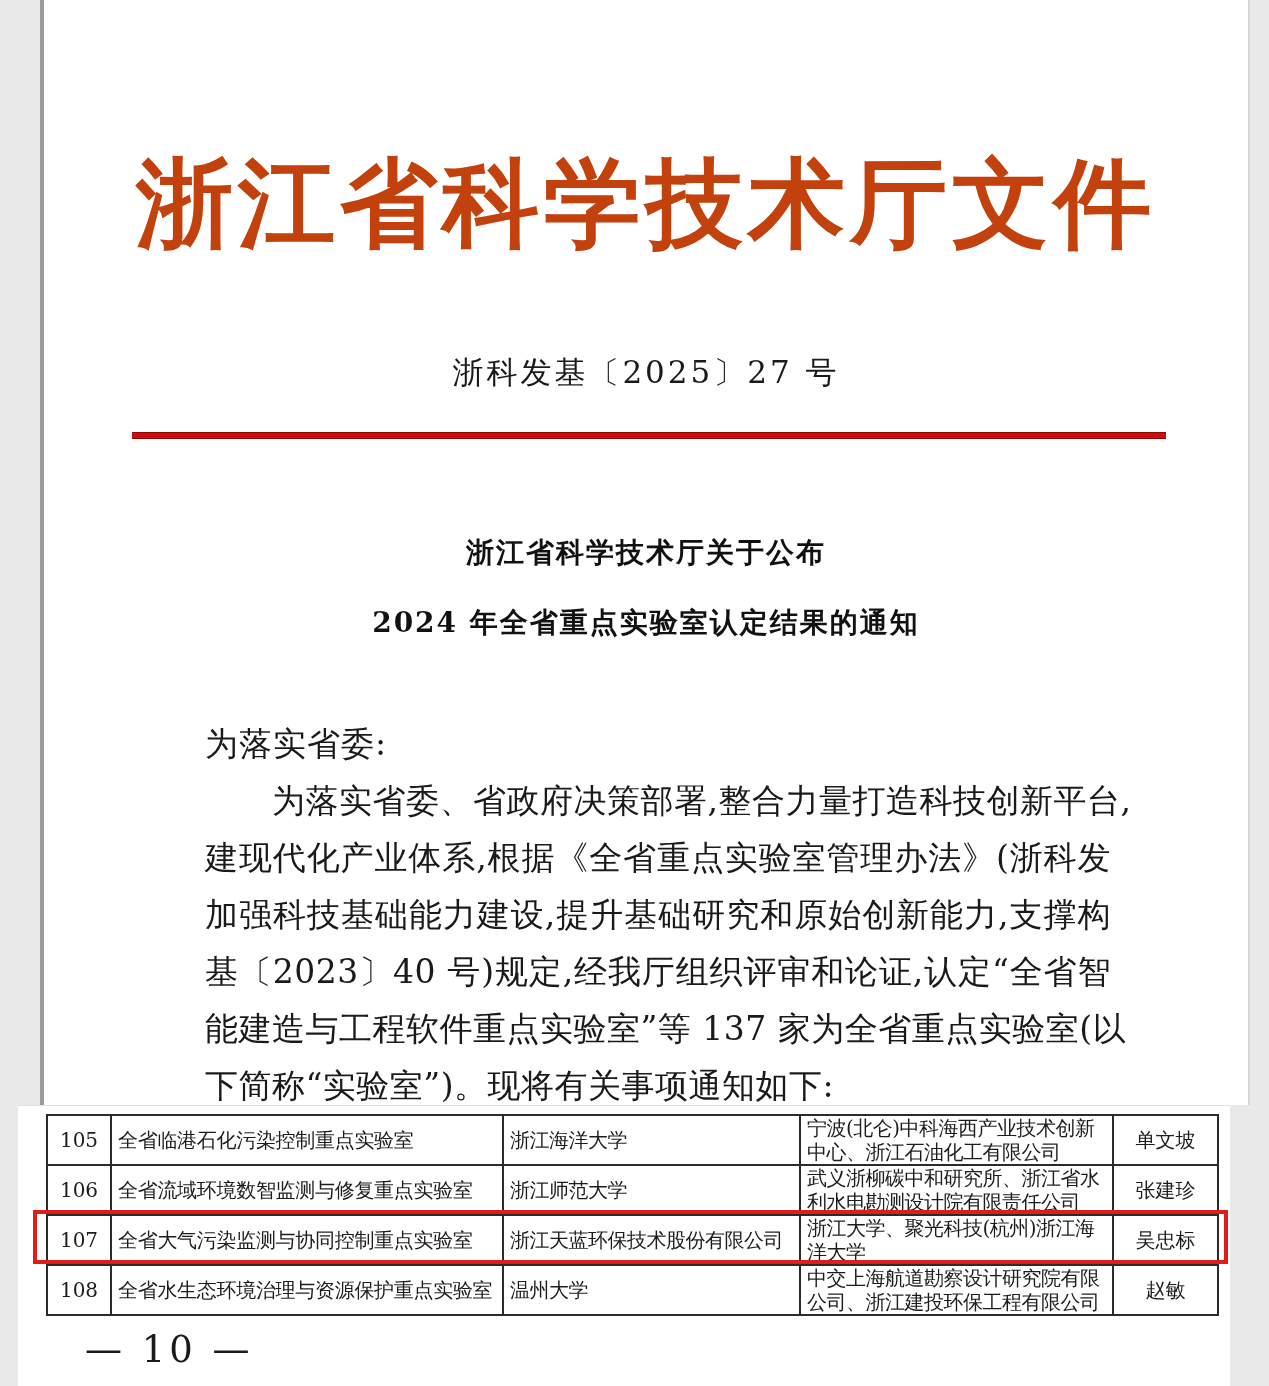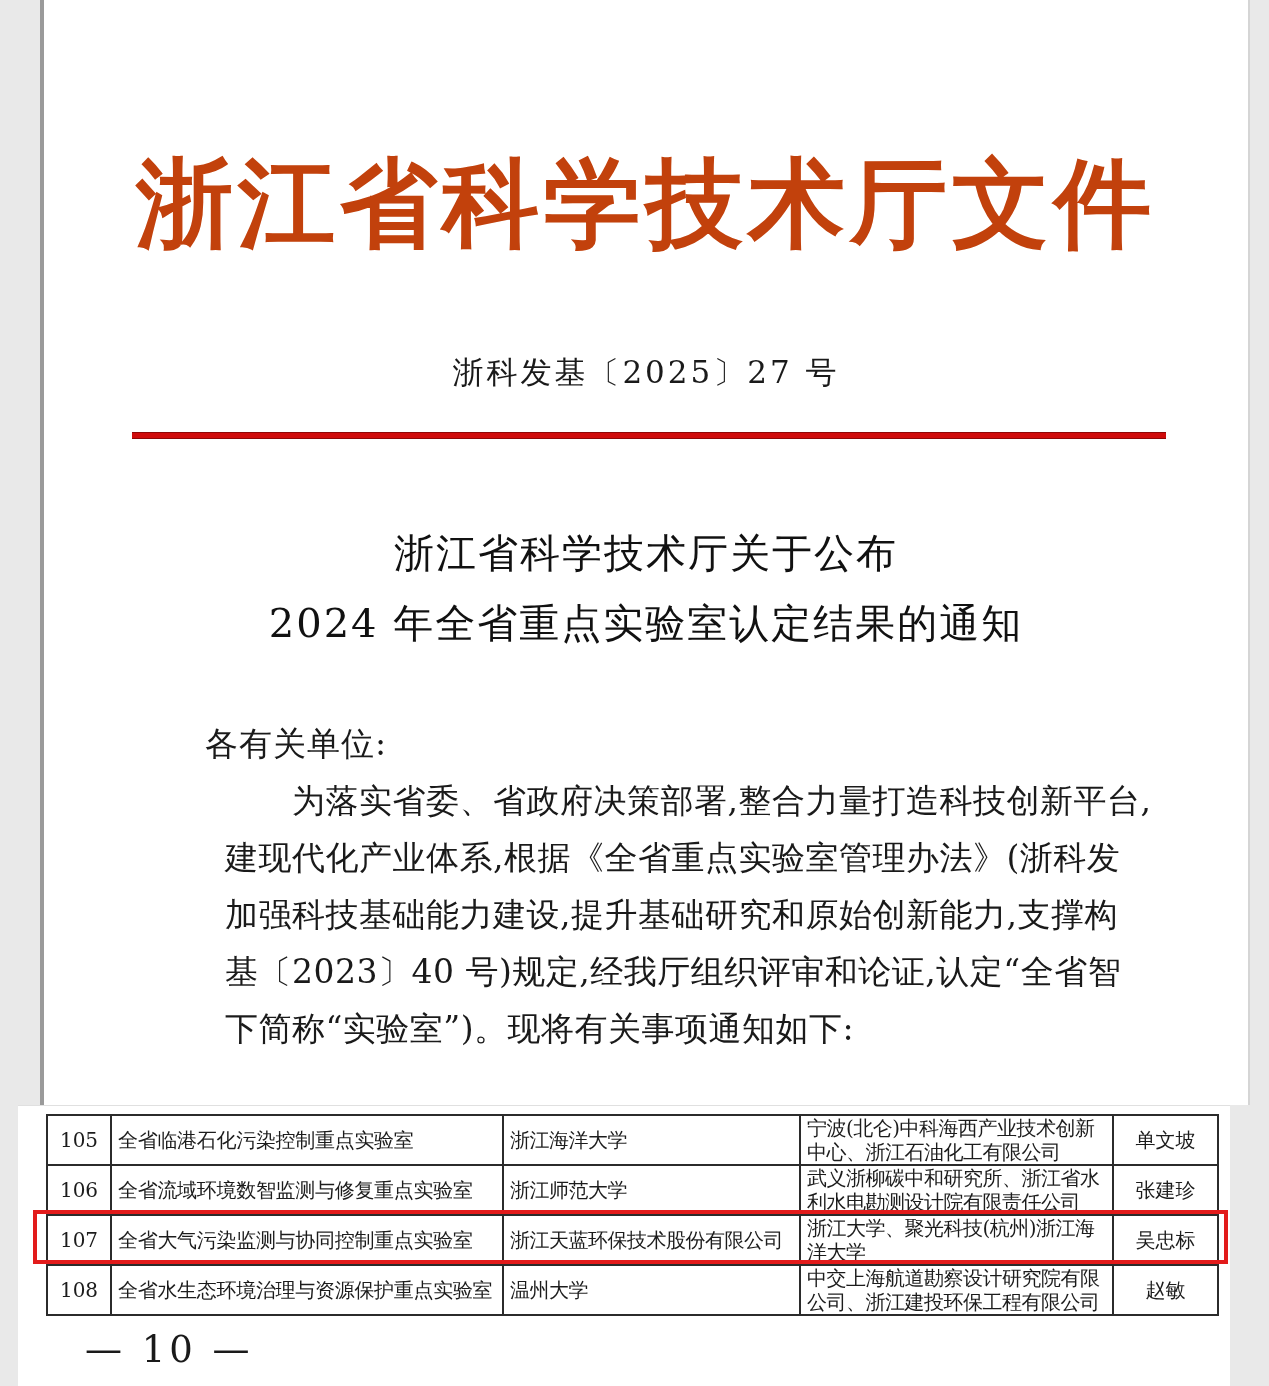--- a/index.html
+++ b/index.html
@@ -29,34 +29,34 @@
     position:absolute;left:0;top:352px;width:100%;
     text-align:center;font-size:31px;color:#1a1a1a;letter-spacing:3px;
   }
   .red-rule{
     position:absolute;left:88px;top:432px;width:1034px;height:7px;
     background:#cf0b0b;border-top:1px solid #8f0606;border-bottom:1px solid #8f0606;
     box-sizing:border-box;
   }
   .doc-title{
     position:absolute;left:0;top:518px;width:100%;
-    text-align:center;font-weight:normal;color:#111;
-    font-size:40px;line-height:70px;letter-spacing:2px;
+    text-align:center;font-weight:bold;color:#111;
+    font-size:28px;line-height:70px;letter-spacing:2px;
   }
   .salutation{
     position:absolute;left:161px;top:722px;
     font-size:33px;color:#1a1a1a;letter-spacing:1px;
   }
   .body-text{
     position:absolute;left:161px;top:772px;width:906px;
     font-size:33px;line-height:57px;color:#1a1a1a;
   }
   .body-line{
     text-align:justify;text-align-last:justify;
-    white-space:nowrap;letter-spacing:0.5px;margin-left:20px;
+    white-space:nowrap;letter-spacing:0.5px;
   }
   .body-line.indent{padding-left:67px;}
   .body-line.last{text-align-last:left;}
 
   
   .page-bottom{
     position:absolute;left:18px;top:1105px;width:1212px;height:281px;
     background:#ffffff;border-top:1px solid #e0e0e0;box-sizing:border-box;
   }
   table.lab-table{
@@ -97,27 +97,28 @@
 
     <div class="doc-number">浙科发基〔2025〕27 号</div>
 
     <div class="red-rule"></div>
 
     <div class="doc-title">
       <div>浙江省科学技术厅关于公布</div>
       <div>2024 年全省重点实验室认定结果的通知</div>
     </div>
 
-    <div class="salutation">各有关单位:</div>
+    <div class="salutation">为落实省委:</div>
 
     <div class="body-text">
       <div class="body-line indent">为落实省委、省政府决策部署,整合力量打造科技创新平台,</div>
       <div class="body-line">建现代化产业体系,根据《全省重点实验室管理办法》(浙科发</div>
       <div class="body-line">加强科技基础能力建设,提升基础研究和原始创新能力,支撑构</div>
       <div class="body-line">基〔2023〕40 号)规定,经我厅组织评审和论证,认定“全省智</div>
+      <div class="body-line">能建造与工程软件重点实验室”等 137 家为全省重点实验室(以</div>
       <div class="body-line last">下简称“实验室”)。现将有关事项通知如下:</div>
     </div>
   </div>
 
   <div class="page-bottom">
     <table class="lab-table">
       <colgroup>
         <col style="width:64px">
         <col style="width:392px">
         <col style="width:297px">

